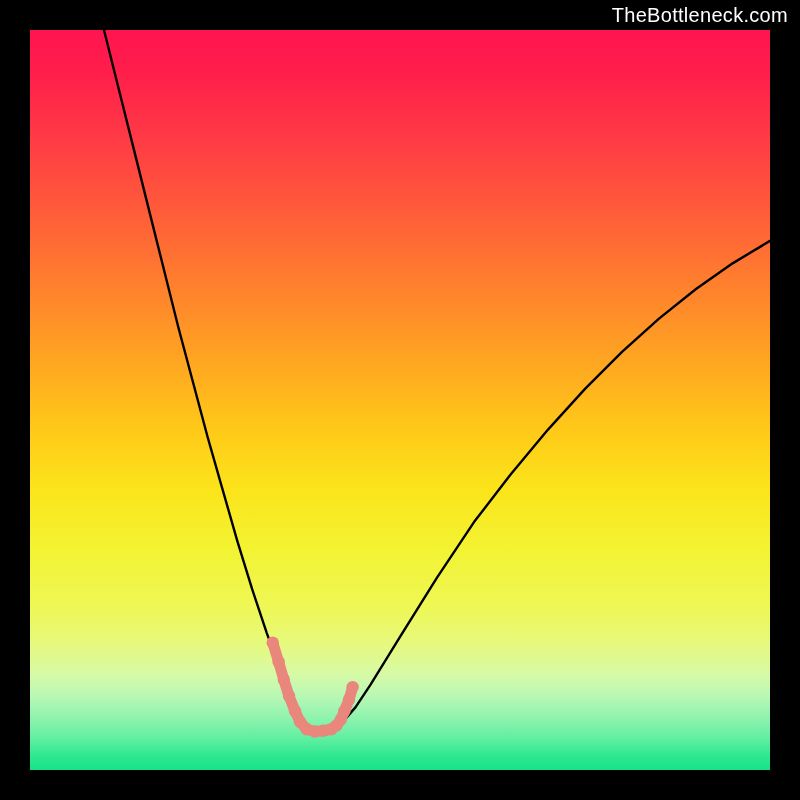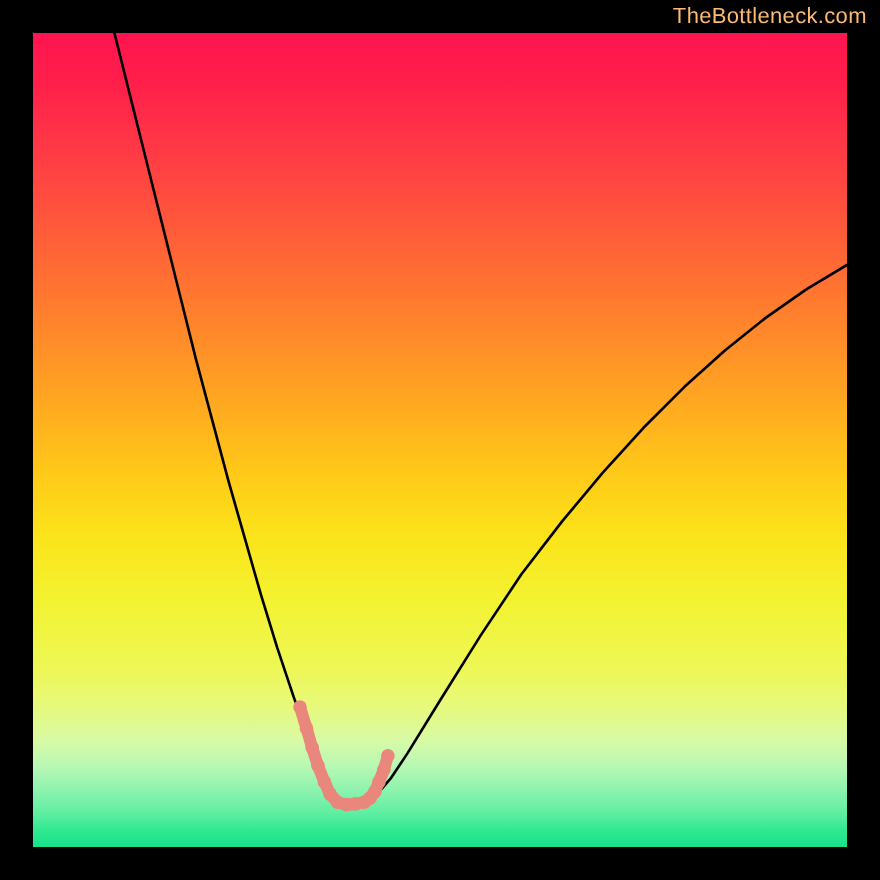--- a/index.html
+++ b/index.html
@@ -44,21 +44,21 @@
       #8ef3ae 93%,
       #5ceea0 96%,
       #2fe890 98%,
       #17e289 100%
     );
   }
   .watermark {
     position: absolute;
     top: 4px;
     right: 12px;
-    color: #fdba74;
+    color: #ffffff;
     font-size: 20px;
     font-weight: 500;
     letter-spacing: 0.3px;
     user-select: none;
   }
   svg.curves {
     position: absolute;
     left: 0;
     top: 0;
     width: 740px;

